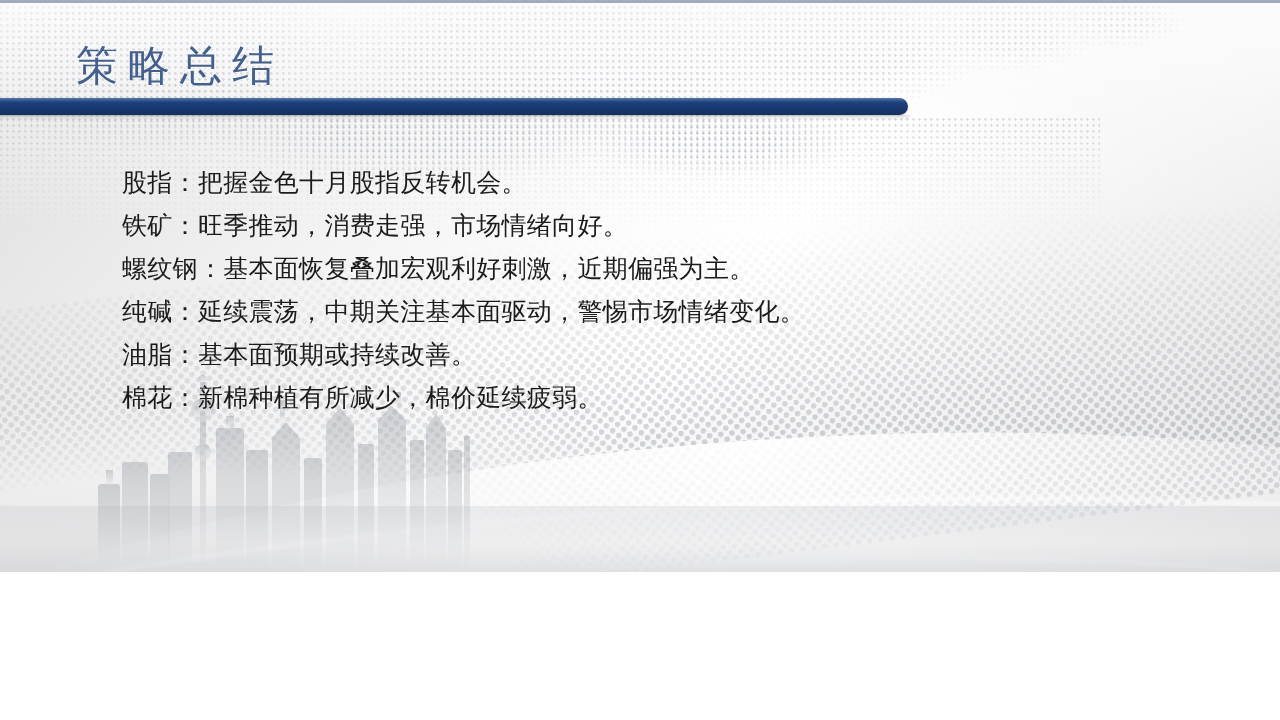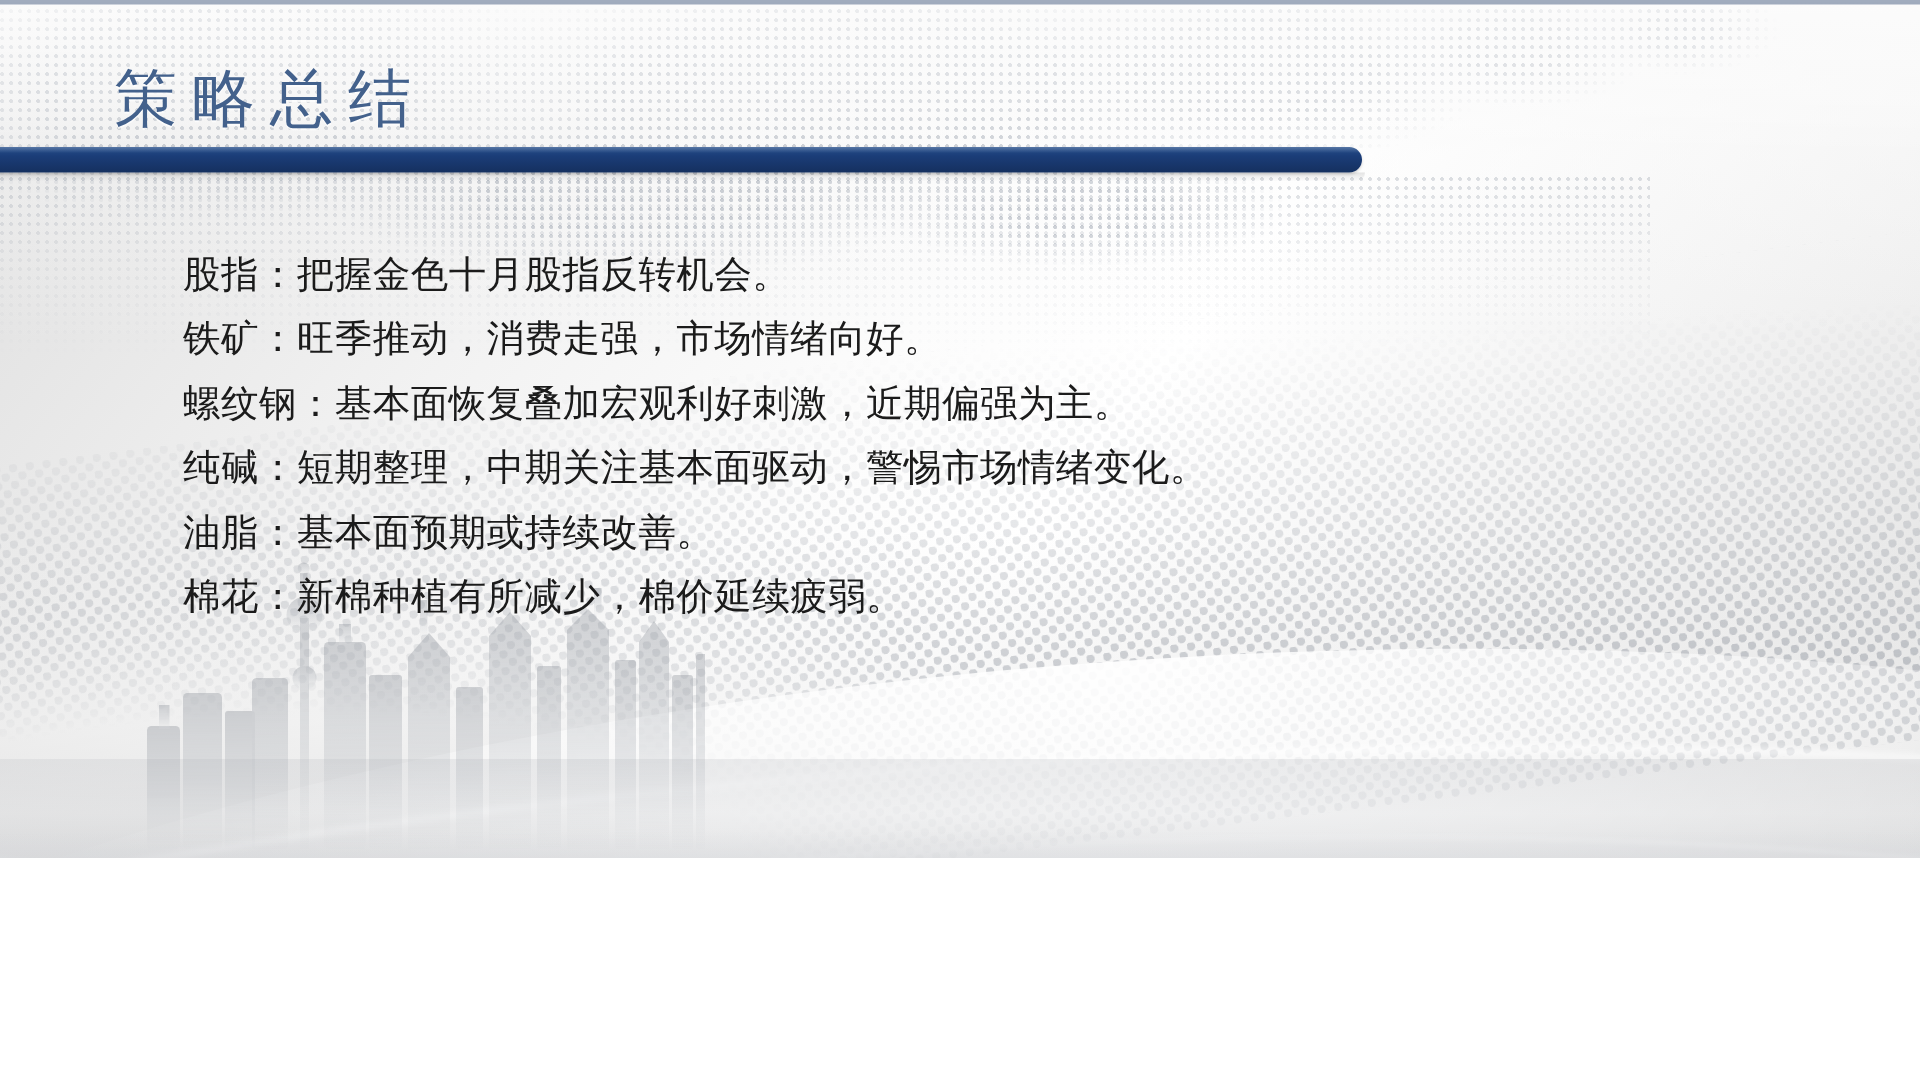--- a/index.html
+++ b/index.html
@@ -295,18 +295,18 @@
 
   <div class="title-bar-shadow"></div>
   <div class="title-bar">
     <div class="title-bar-hl"></div>
   </div>
 
   <div class="body-block">
     <div class="bullet-line">股指：把握金色十月股指反转机会。</div>
     <div class="bullet-line">铁矿：旺季推动，消费走强，市场情绪向好。</div>
     <div class="bullet-line">螺纹钢：基本面恢复叠加宏观利好刺激，近期偏强为主。</div>
-    <div class="bullet-line">纯碱：短期整理，中期关注基本面驱动，警惕市场情绪变化。</div>
+    <div class="bullet-line">纯碱：延续震荡，中期关注基本面驱动，警惕市场情绪变化。</div>
     <div class="bullet-line">油脂：基本面预期或持续改善。</div>
     <div class="bullet-line">棉花：新棉种植有所减少，棉价延续疲弱。</div>
   </div>
 
 </div>
 
 </body></html>

